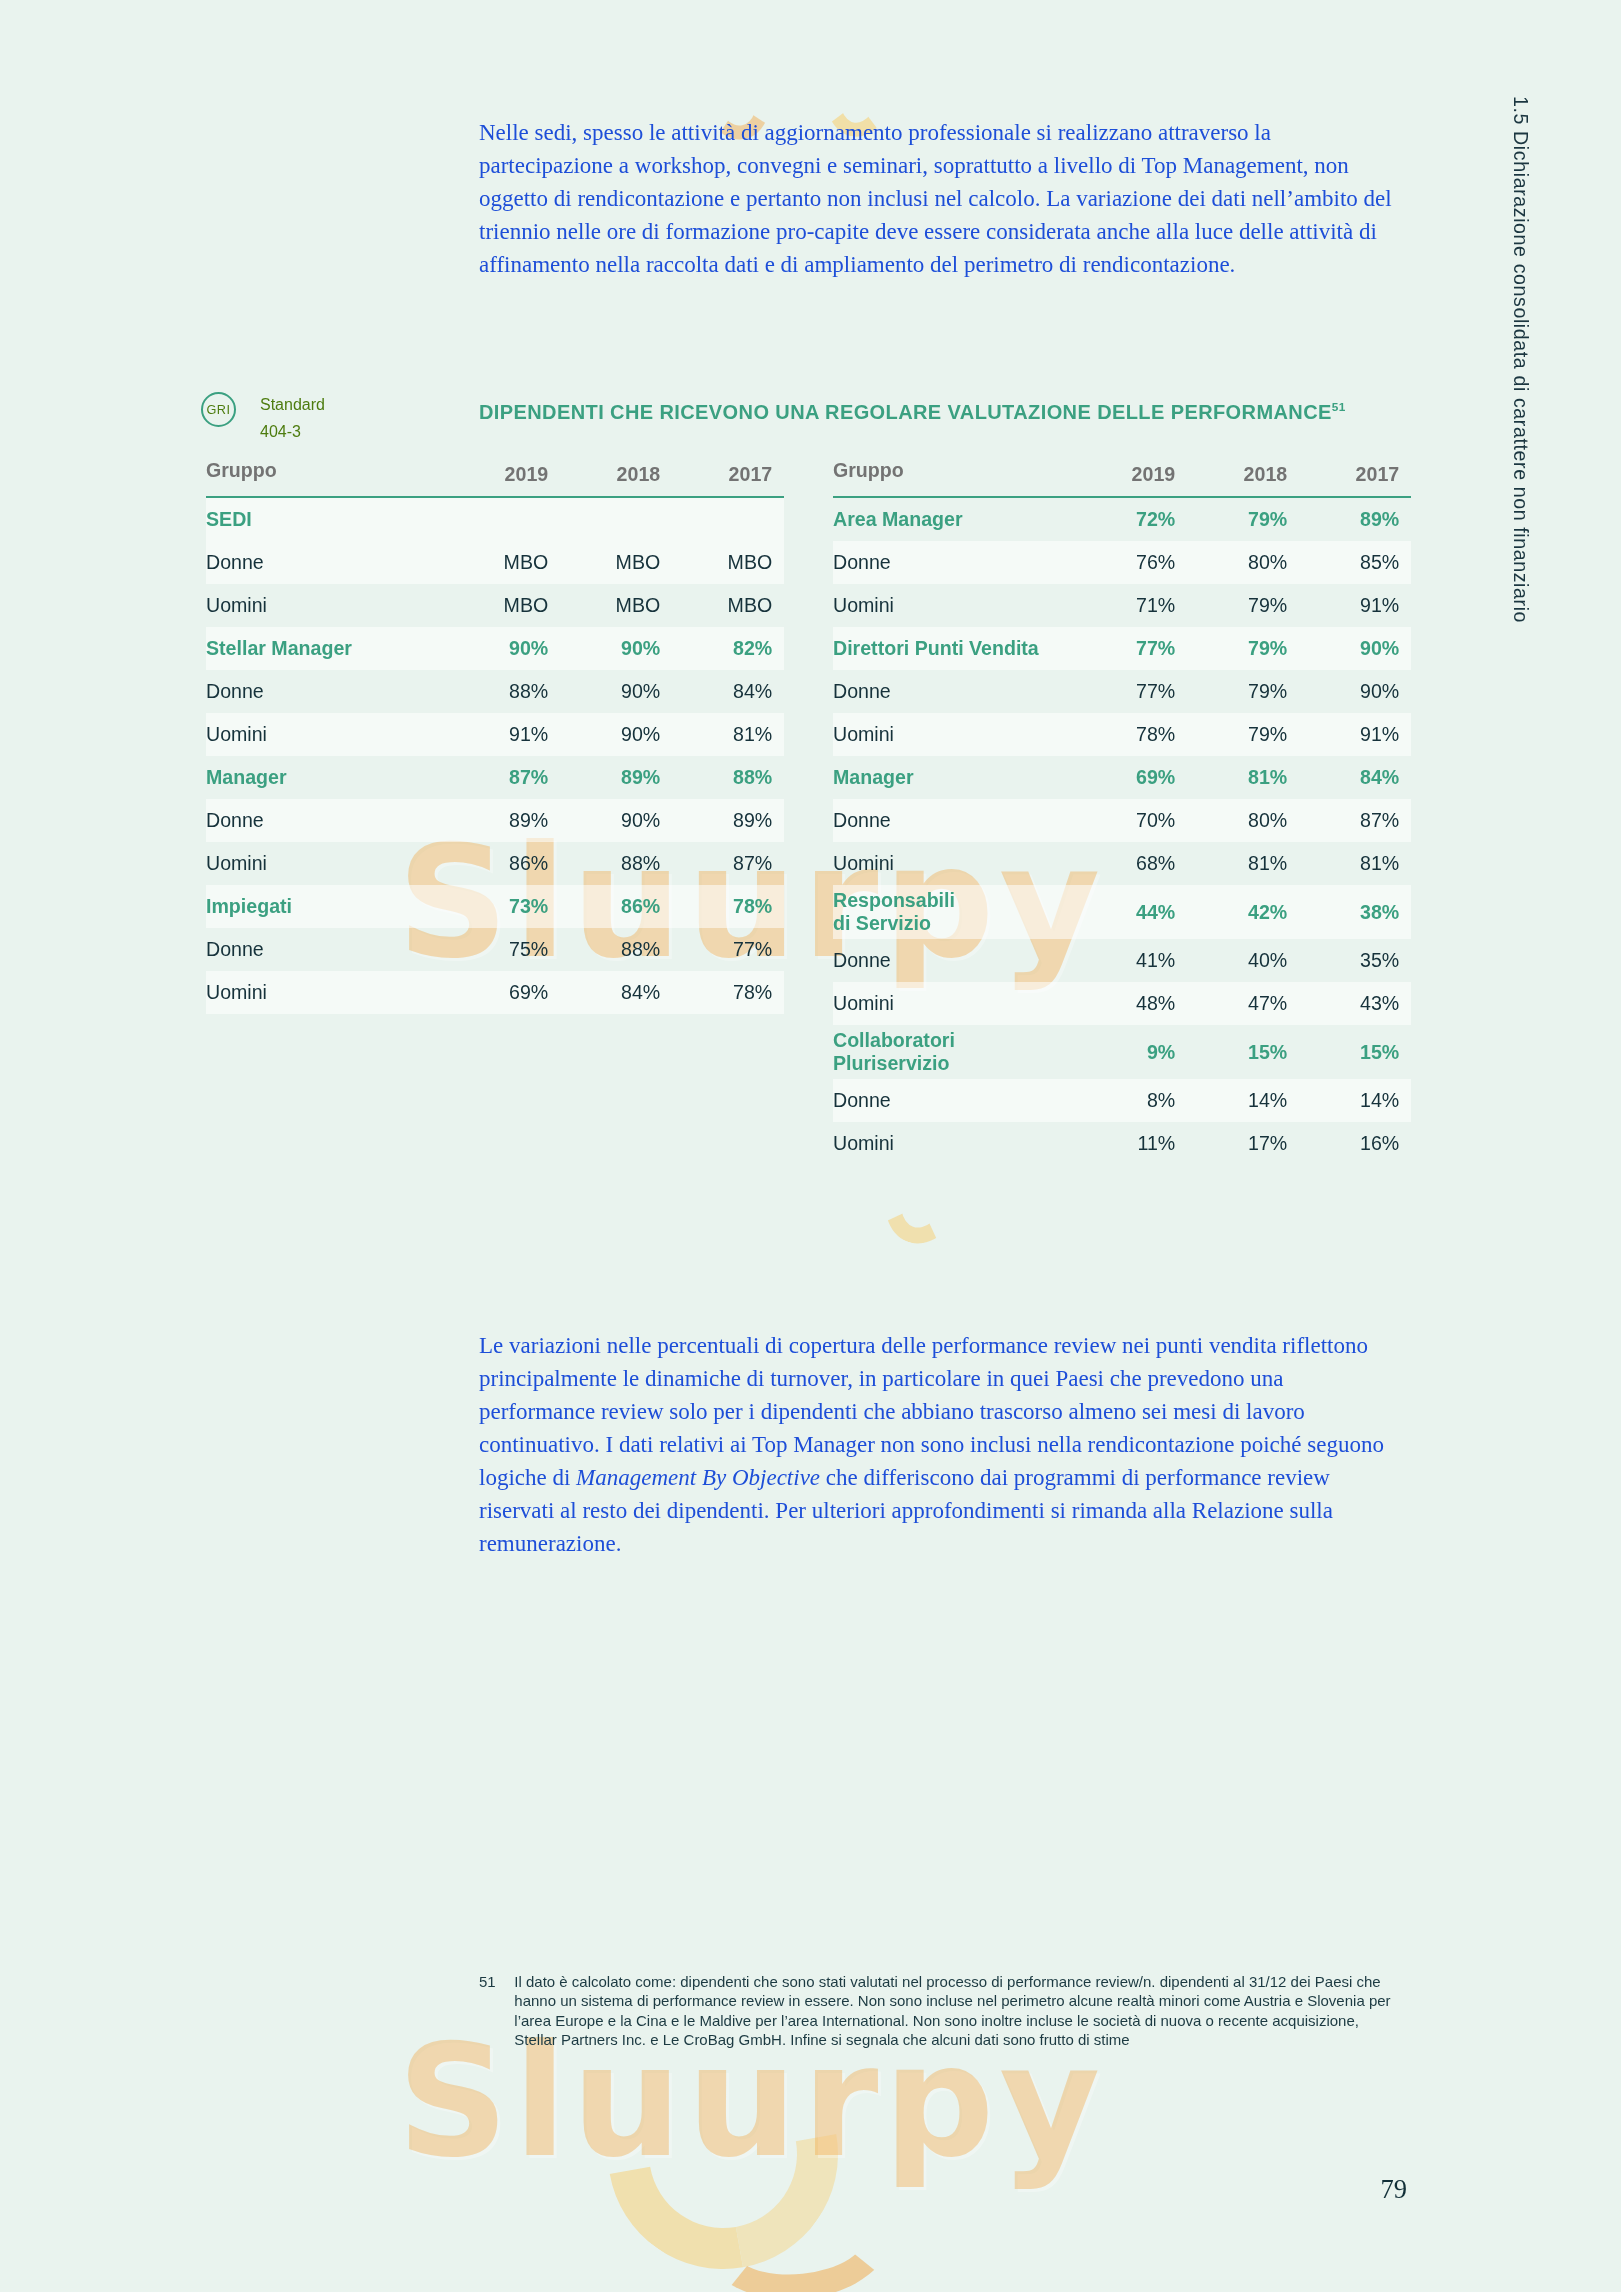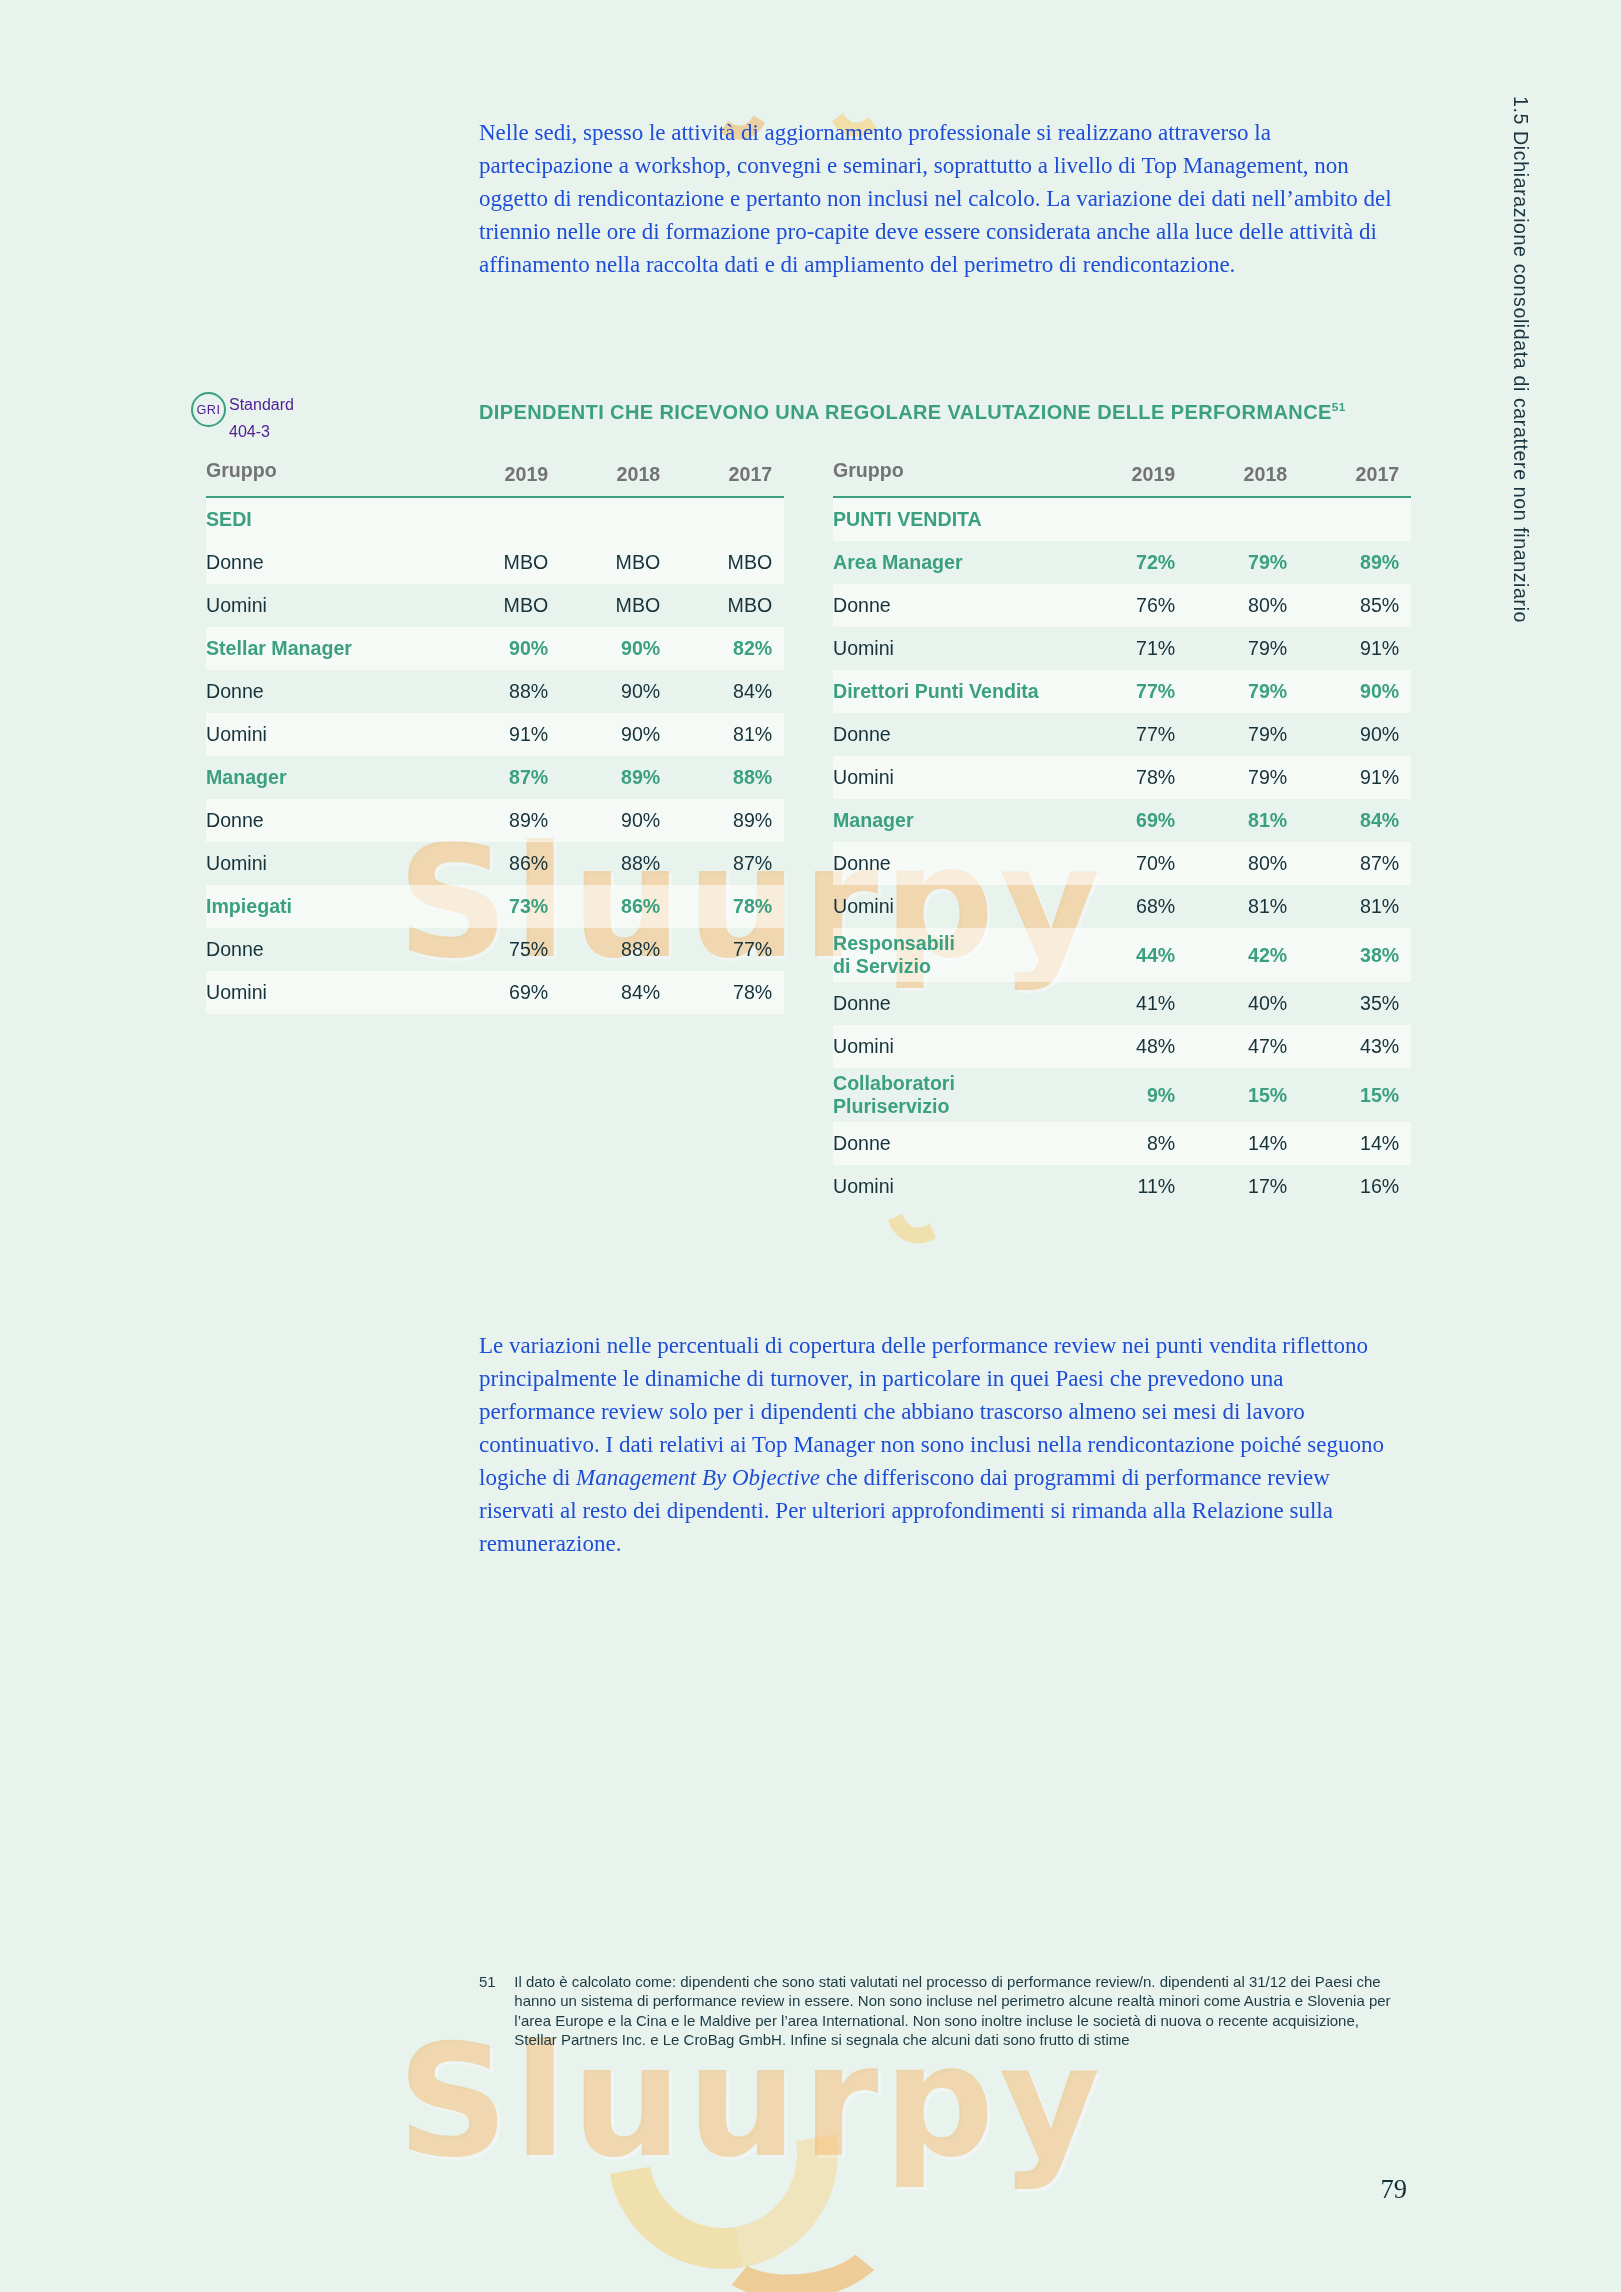--- a/index.html
+++ b/index.html
@@ -25,21 +25,21 @@
   }
   .para em { font-style:italic; }
 
   
   .sidebar-vertical {
     position:absolute; left:1509px; top:96px;
     writing-mode:vertical-rl; font-size:19.6px; letter-spacing:0.6px; color:#1b3640;
   }
 
   
-  .gri { position:absolute; left:191px; top:392px; display:flex; gap:3px; color:#4c1d95; }
+  .gri { position:absolute; left:201px; top:392px; display:flex; gap:24px; color:#4d7c0f; }
   .gri-circle {
     width:35px; height:35px; border:2px solid #3ba081; border-radius:50%;
     display:flex; align-items:center; justify-content:center;
     font-size:12.7px; letter-spacing:0.5px; flex:0 0 auto;
   }
   .gri-label { font-size:16px; line-height:26.5px; }
 
   
   .table-title {
     position:absolute; left:479px; top:400px;
@@ -191,26 +191,20 @@
   </div>
 
   <div class="table" style="left:833px; top:453px;">
     <div class="thead">
       <div class="tcell label">Gruppo</div>
       <div class="tcell num">2019</div>
       <div class="tcell num">2018</div>
       <div class="tcell num">2017</div>
     </div>
     <div class="tbody">
-        <div class="trow section band">
-          <div class="tcell label">PUNTI VENDITA</div>
-          <div class="tcell num"></div>
-          <div class="tcell num"></div>
-          <div class="tcell num"></div>
-        </div>
         <div class="trow group">
           <div class="tcell label">Area Manager</div>
           <div class="tcell num">72%</div>
           <div class="tcell num">79%</div>
           <div class="tcell num">89%</div>
         </div>
         <div class="trow data band">
           <div class="tcell label">Donne</div>
           <div class="tcell num">76%</div>
           <div class="tcell num">80%</div>

